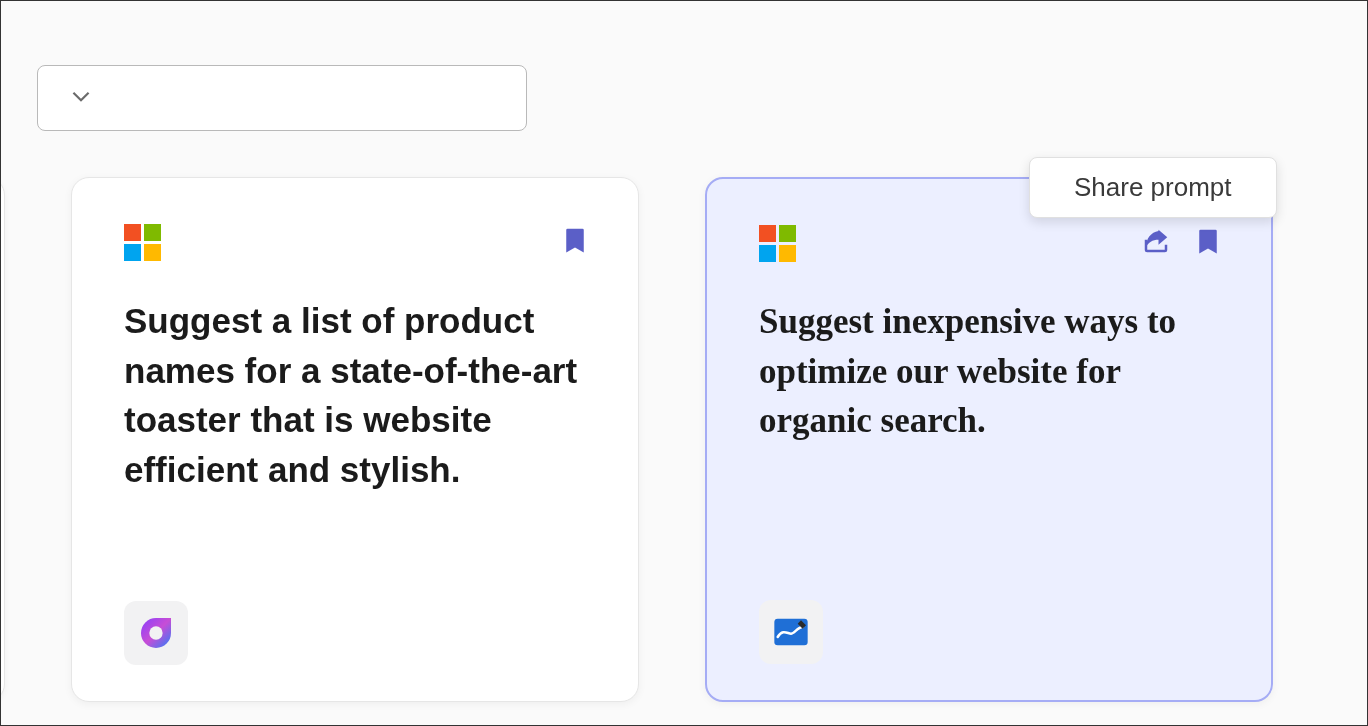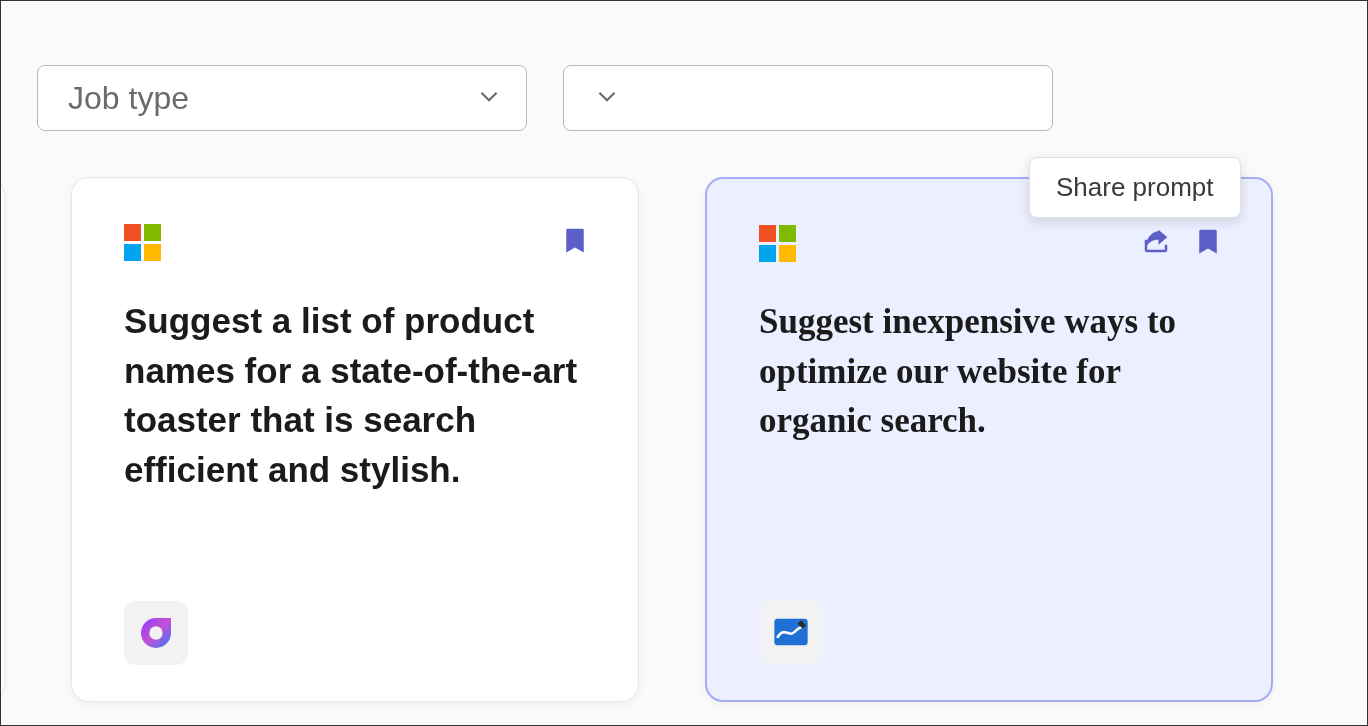--- a/index.html
+++ b/index.html
@@ -116,38 +116,30 @@
   }
   .app-icon svg { width: 40px; height: 40px; }
   .tooltip {
     position: absolute;
     top: 156px;
     left: 1028px;
     background: #fff;
     border: 1px solid #e0e0e0;
     border-radius: 8px;
     box-shadow: 0 4px 12px rgba(0,0,0,0.12);
-    padding: 14px 26px;
+    padding: 14px 44px;
     font-size: 26px;
     color: #3a3a3a;
     z-index: 20;
   }
 </style>
 </head>
 <body>
 
 <div class="filters">
-  <div class="dropdown">
-    <span>Job type</span>
-    <span class="chev">
-      <svg viewBox="0 0 24 24">
-          <polyline points="5 9 12 16 19 9"></polyline>
-        </svg>
-    </span>
-  </div>
   <div class="dropdown">
     <span class="chev">
       <svg viewBox="0 0 24 24">
           <polyline points="5 9 12 16 19 9"></polyline>
         </svg>
     </span>
   </div>
 </div>
 
 <div class="cards">
@@ -163,21 +155,21 @@
           <span></span>
       </div>
       <div class="head-actions">
         <span class="bookmark">
           <svg viewBox="0 0 24 24">
               <path d="M6 3h12a1 1 0 0 1 1 1v18l-7-4-7 4V4a1 1 0 0 1 1-1z"></path>
             </svg>
         </span>
       </div>
     </div>
-    <div class="prompt-text">Suggest a list of product names for a state-of-the-art toaster that is search efficient and stylish.</div>
+    <div class="prompt-text">Suggest a list of product names for a state-of-the-art toaster that is website efficient and stylish.</div>
     <div class="card-foot">
       <div class="app-icon">
         <svg viewBox="0 0 48 48">
           <defs>
             <linearGradient id="lg" x1="0" y1="0" x2="1" y2="1">
               <stop offset="0" stop-color="#8a3ffc"></stop>
               <stop offset="0.5" stop-color="#c74dd6"></stop>
               <stop offset="1" stop-color="#2d7ff9"></stop>
             </linearGradient>
           </defs>

